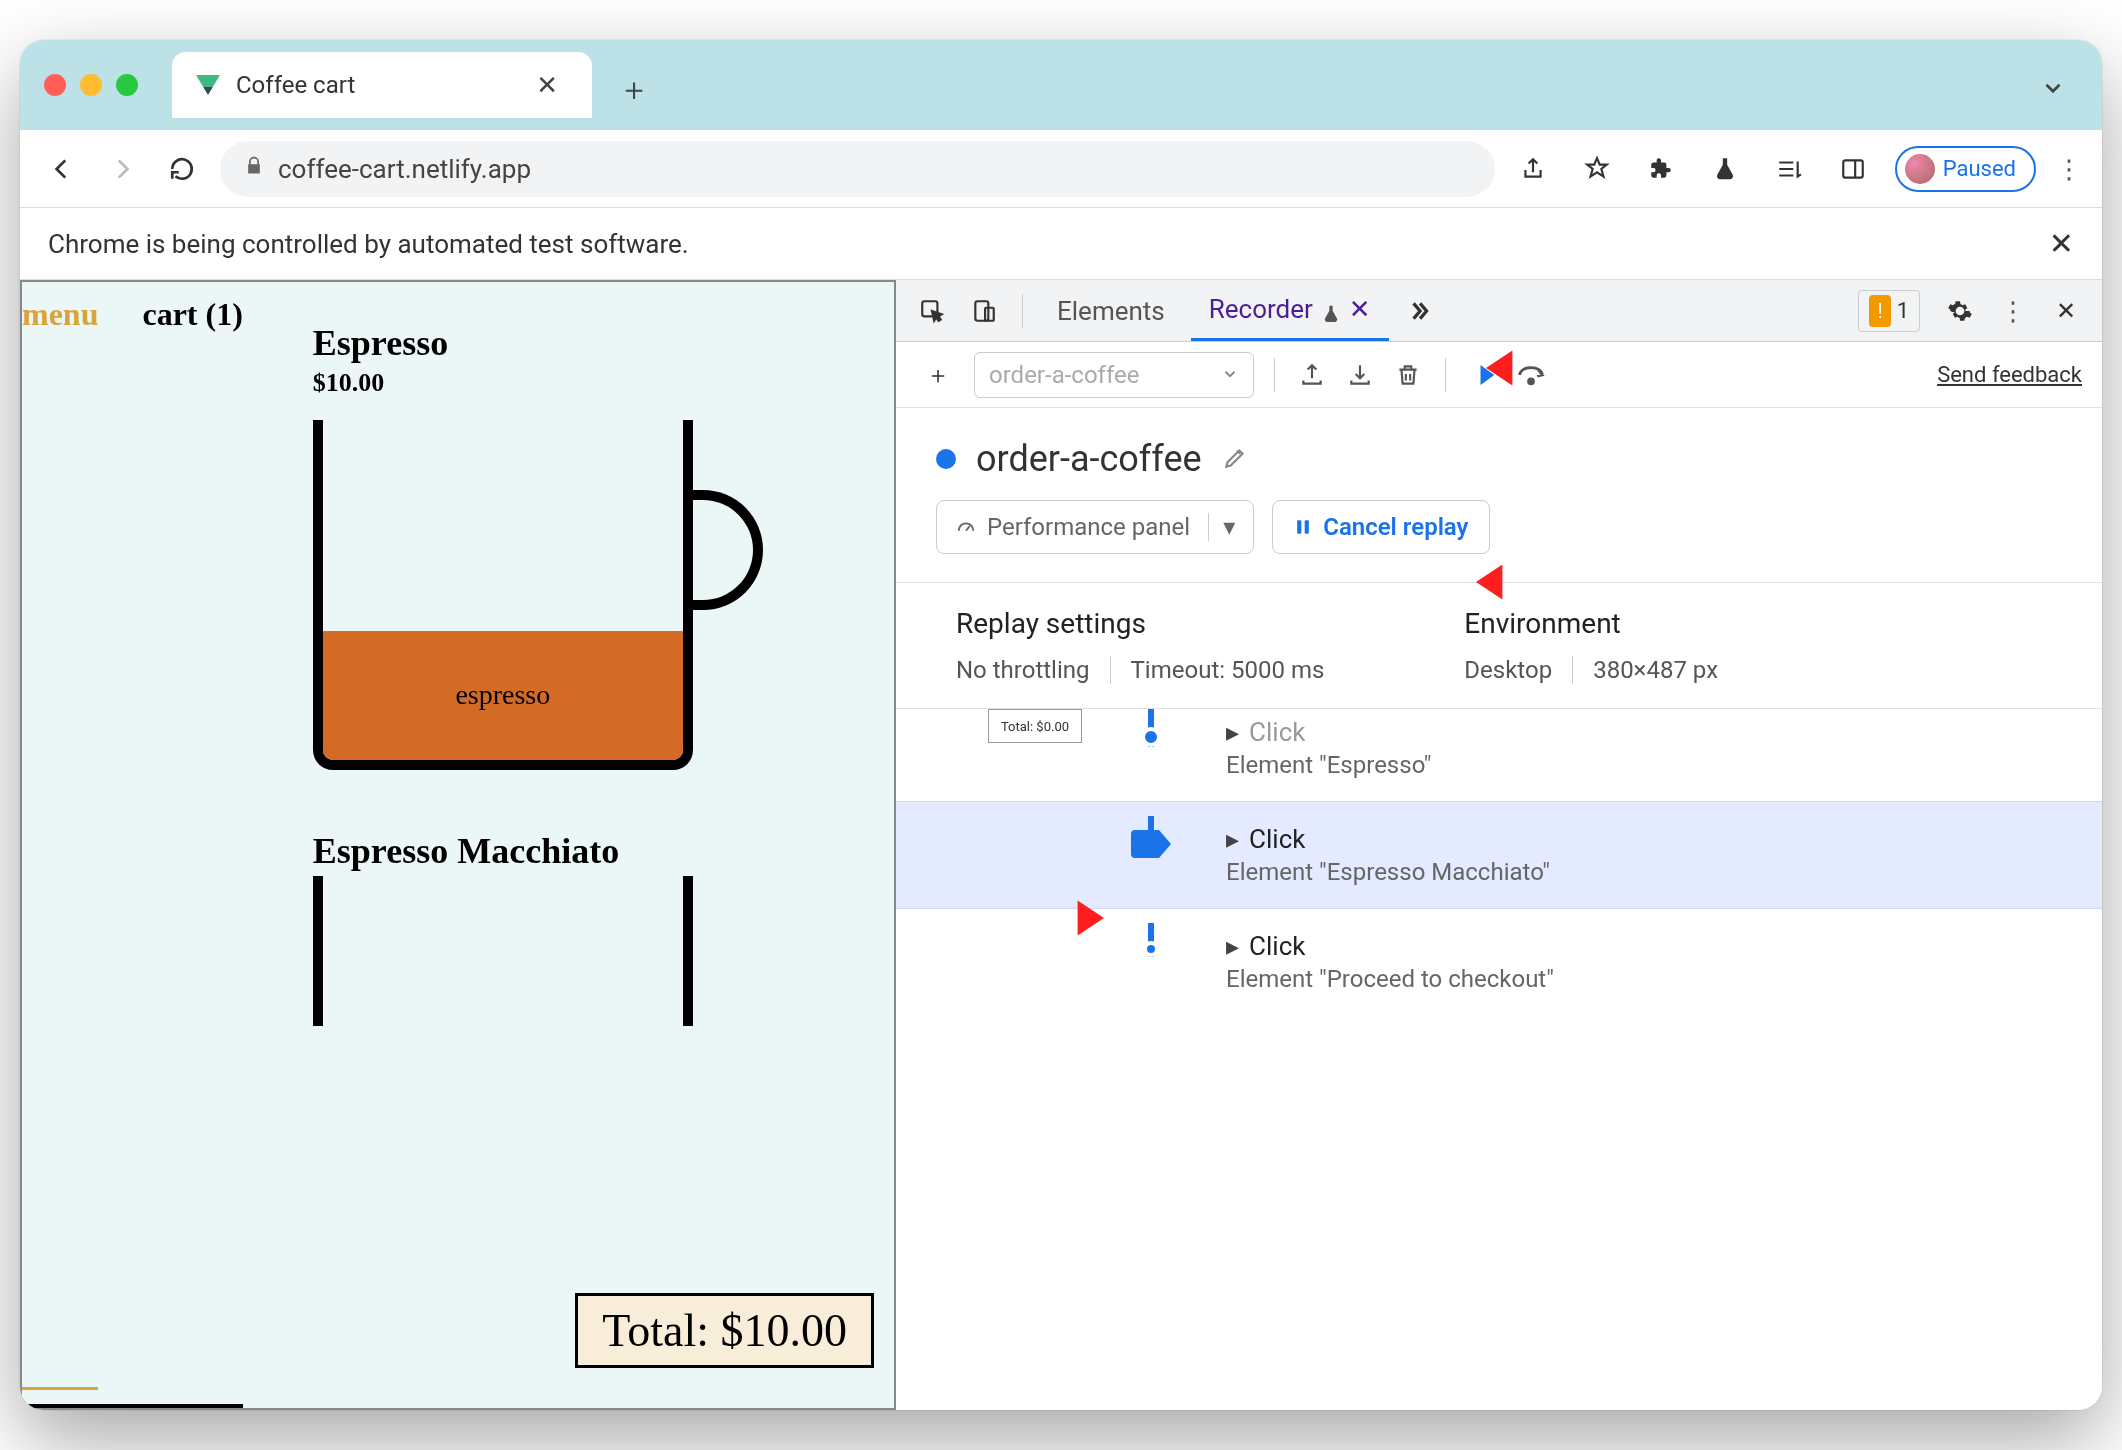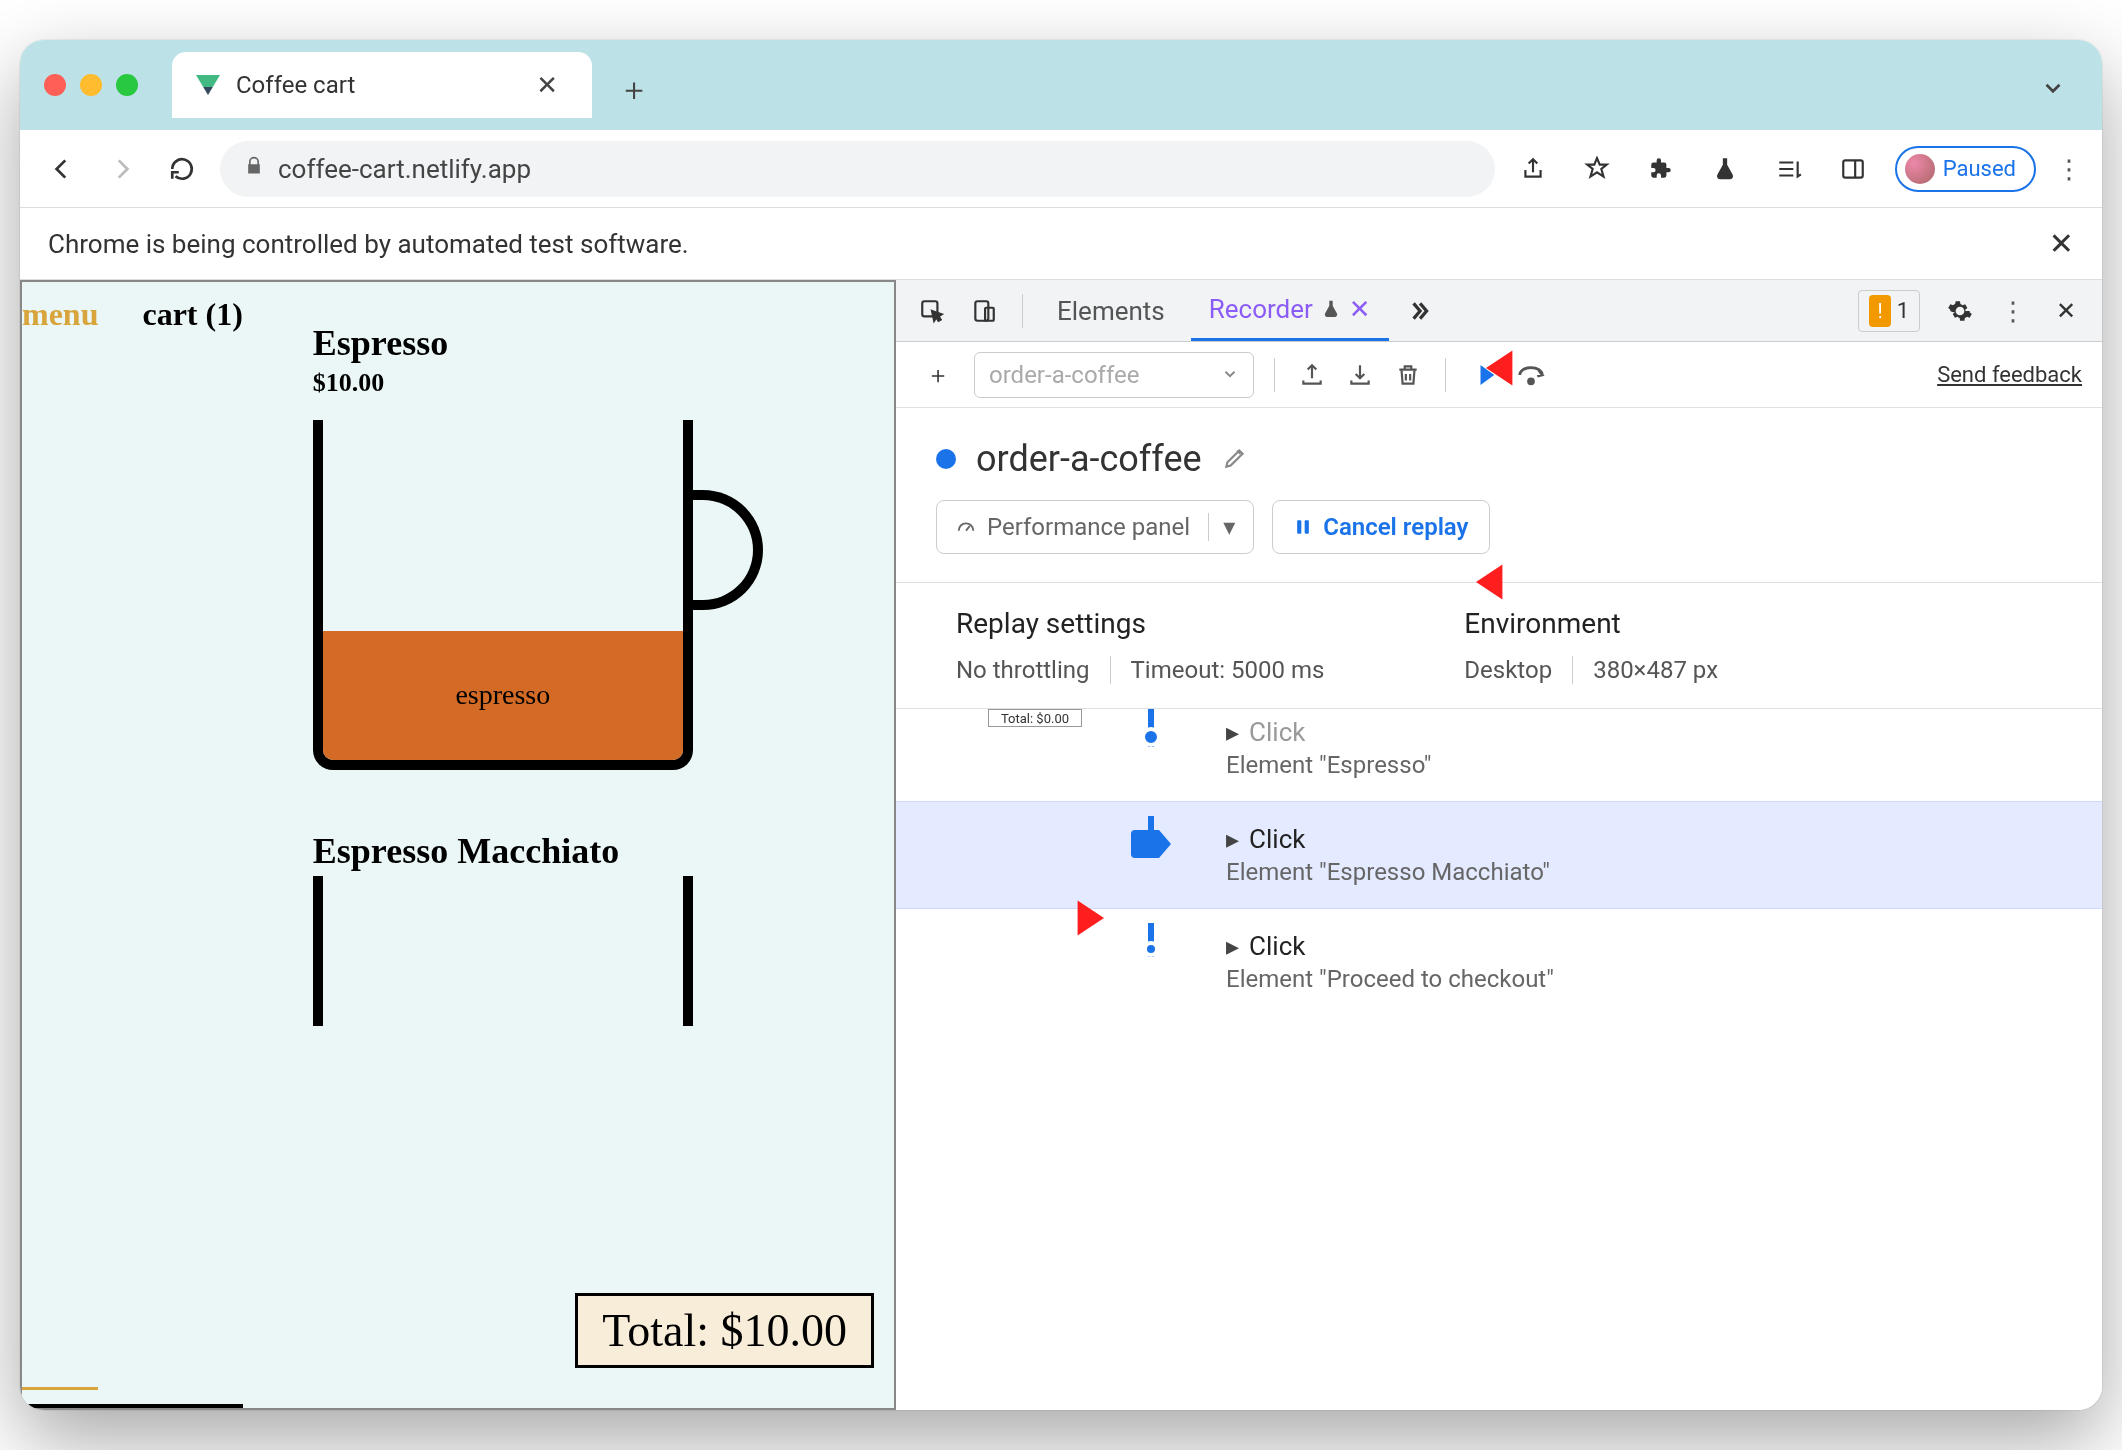--- a/index.html
+++ b/index.html
@@ -181,21 +181,21 @@
 .dt-tabs {
   background: #f1f3f4;
   border-bottom: 1px solid #ccc;
   display: flex;
   align-items: center;
   padding: 0 14px;
   height: 62px;
   gap: 8px;
 }
 .dt-tab { padding: 14px 18px; cursor: pointer; color: #555; font-size: 26px; display: flex; align-items: center; gap: 8px; }
-.dt-tab.active { color: #8b5cf6; border-bottom: 3px solid #1a73e8; }
+.dt-tab.active { color: #4c1d95; border-bottom: 3px solid #1a73e8; align-items: flex-end; }
 .dt-tabs-right { margin-left: auto; display: flex; align-items: center; gap: 18px; }
 .issue-badge { background: #f29900; color: #fff; border-radius: 4px; padding: 4px 8px; font-size: 20px; display:flex; align-items:center; gap:4px; }
 .issue-wrap { border: 1px solid #ccc; border-radius: 4px; padding: 4px 10px; display:flex; align-items:center; gap:6px; font-size:22px; }
 
 .recorder-toolbar {
   display: flex; align-items: center;
   padding: 10px 20px; gap: 14px;
   border-bottom: 1px solid #e0e0e0;
   height: 66px;
 }
@@ -251,21 +251,21 @@
   position: relative;
 }
 .step-row.active { background: #e4eaff; }
 .thumb {
   width: 200px;
   padding: 0 14px;
   display: flex;
   justify-content: flex-end;
 }
 .thumb-box {
-  width: 94px; height: 18px;
+  width: 94px; height: 34px;
   border: 1px solid #999;
   background: #fff;
   font-size: 13px;
   display: flex; align-items: center; justify-content: center;
   color: #333;
 }
 .timeline-col { width: 110px; position: relative; display: flex; justify-content: center; }
 .timeline-line { position: absolute; top: 0; bottom: 0; left: 50%; width: 6px; background: #1a73e8; transform: translateX(-50%); }
 .step-marker {
   width: 16px; height: 16px; background: #1a73e8; border-radius: 50%;

